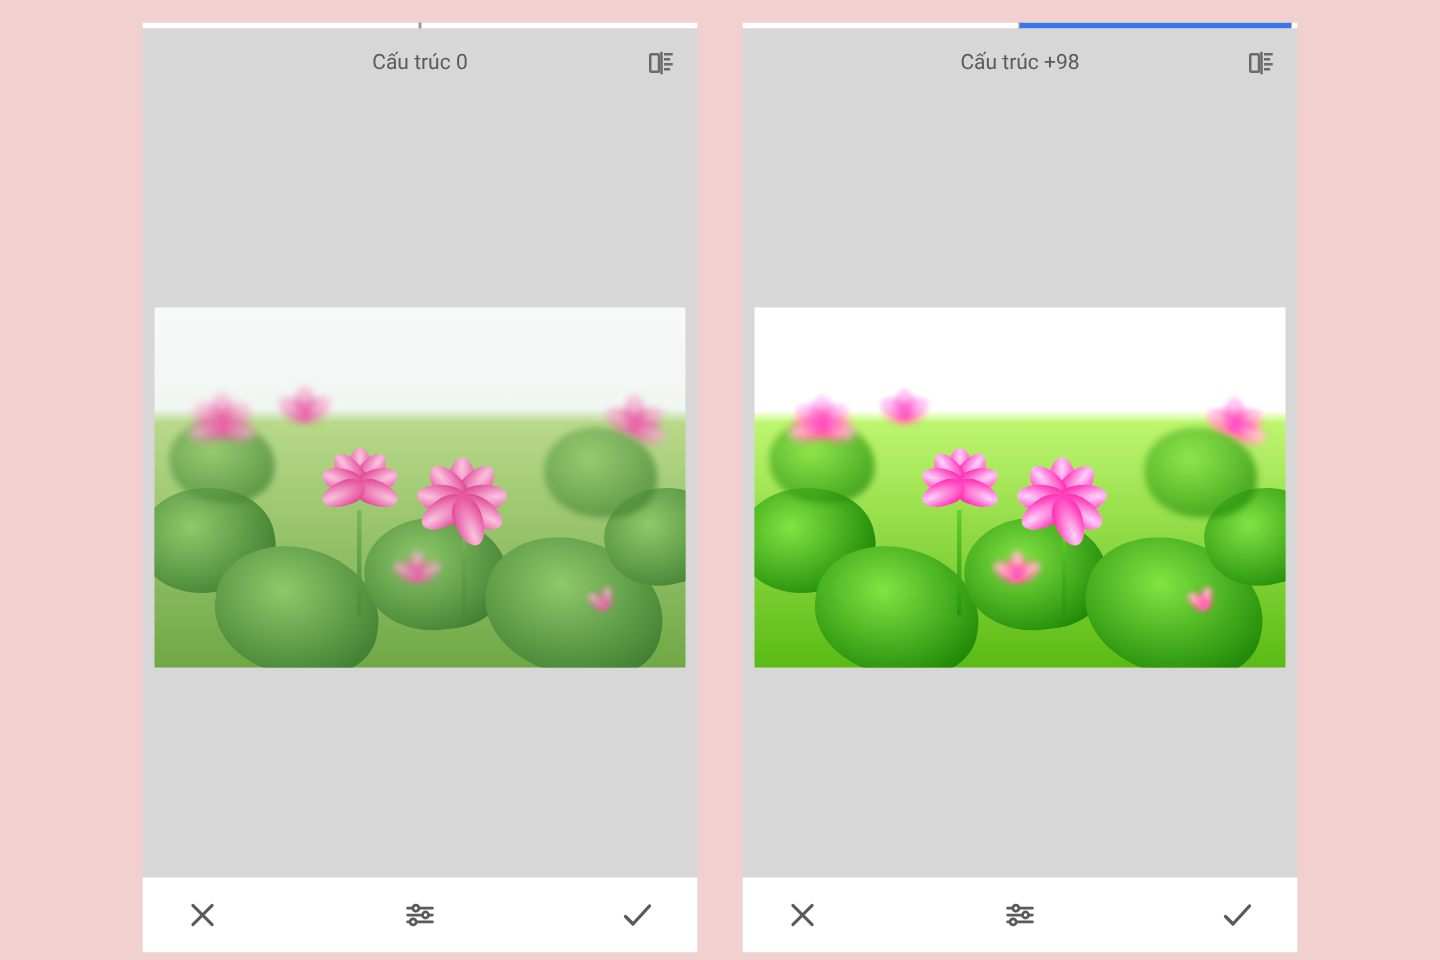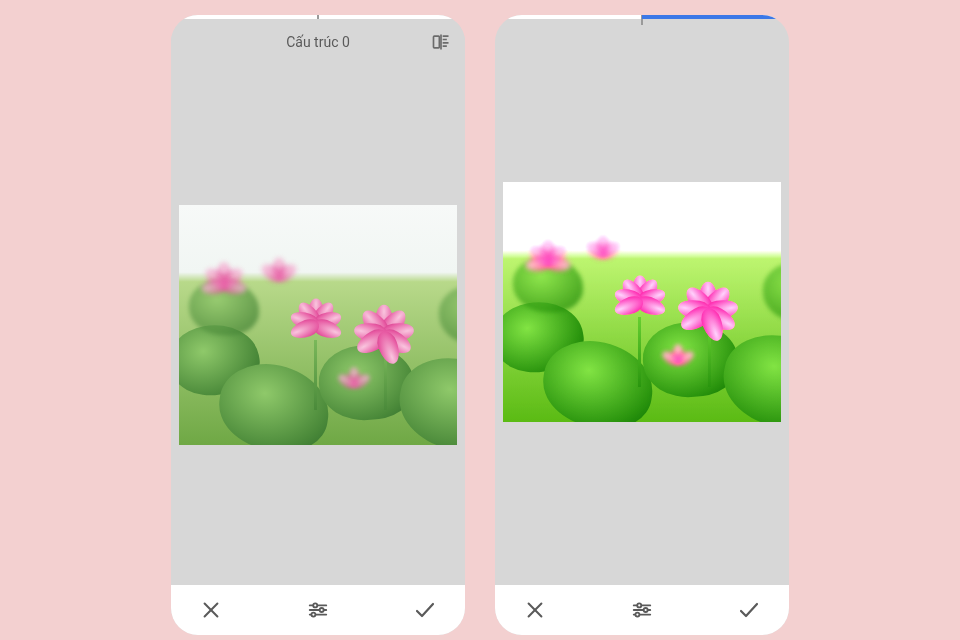--- a/index.html
+++ b/index.html
@@ -8,28 +8,27 @@
     height: 640px;
     background: #f3d0d0;
     font-family: -apple-system, BlinkMacSystemFont, "Segoe UI", Roboto, sans-serif;
     display: flex;
     justify-content: center;
     gap: 30px;
     padding-top: 15px;
     overflow: hidden;
   }
   .phone {
-    width: 294px;
+    width: 370px;
     height: 620px;
     background: #d7d7d7;
     position: relative;
     display: flex;
     flex-direction: column;
     overflow: hidden;
-    border-radius: 27px;
   }
   .slider-track {
     height: 4px;
     background: #fff;
     position: relative;
     width: 100%;
   }
   .slider-center-tick {
     position: absolute;
     left: 50%;
@@ -233,20 +232,33 @@
       </svg>
     </span>
   </div>
 </div>
 
 <div class="phone enhanced">
   <div class="slider-track">
     <div class="slider-center-tick"></div>
     <div class="slider-fill" style="width:49%"></div>
   </div>
+  <div class="header">
+    <span class="header-label">Cấu trúc +98</span>
+    <span class="compare-btn">
+      <svg width="20" height="20" viewBox="0 0 24 24" fill="none" stroke="currentColor" stroke-width="2">
+        <rect x="3" y="5" width="7" height="14" rx="1"></rect>
+        <line x1="14" y1="5" x2="21" y2="5"></line>
+        <line x1="14" y1="9" x2="19" y2="9"></line>
+        <line x1="14" y1="13" x2="21" y2="13"></line>
+        <line x1="14" y1="17" x2="19" y2="17"></line>
+        <line x1="12" y1="3" x2="12" y2="21"></line>
+      </svg>
+    </span>
+  </div>
   <div class="canvas">
     <div class="photo">
       <div class="leaf" style="width:90px;height:70px;left:-10px;top:120px;transform:rotate(-10deg)"></div>
       <div class="leaf" style="width:110px;height:85px;left:40px;top:160px;transform:rotate(8deg)"></div>
       <div class="leaf" style="width:95px;height:75px;left:140px;top:140px;transform:rotate(-6deg)"></div>
       <div class="leaf" style="width:120px;height:90px;left:220px;top:155px;transform:rotate(12deg)"></div>
       <div class="leaf" style="width:80px;height:65px;left:300px;top:120px;transform:rotate(-14deg)"></div>
       <div class="leaf" style="width:70px;height:55px;left:10px;top:75px;filter:blur(2px);opacity:.7"></div>
       <div class="leaf" style="width:75px;height:60px;left:260px;top:80px;filter:blur(2px);opacity:.7"></div>
       <div class="flower blur" style="left:20px;top:55px;transform:scale(.9)">

